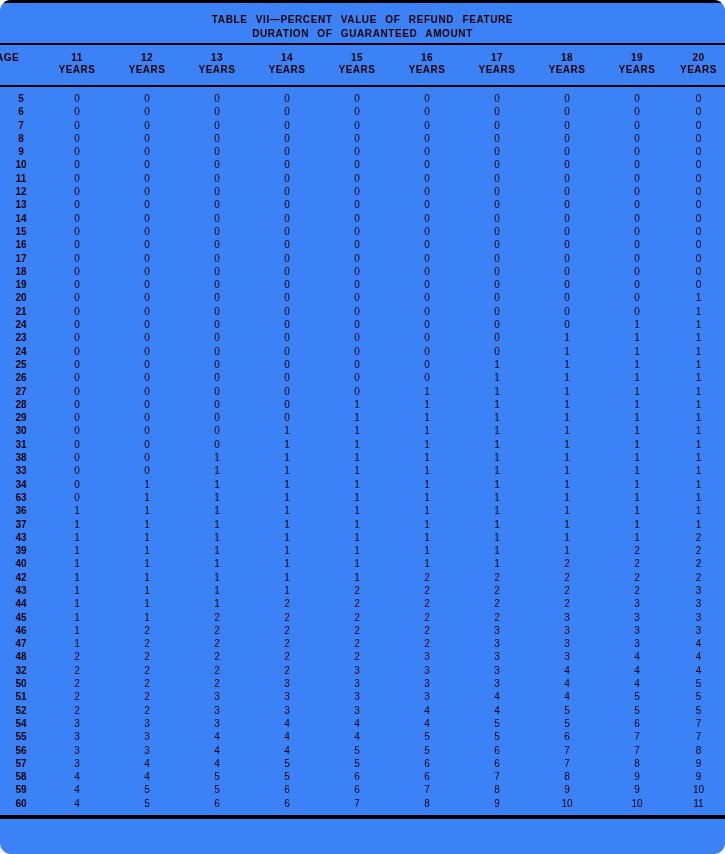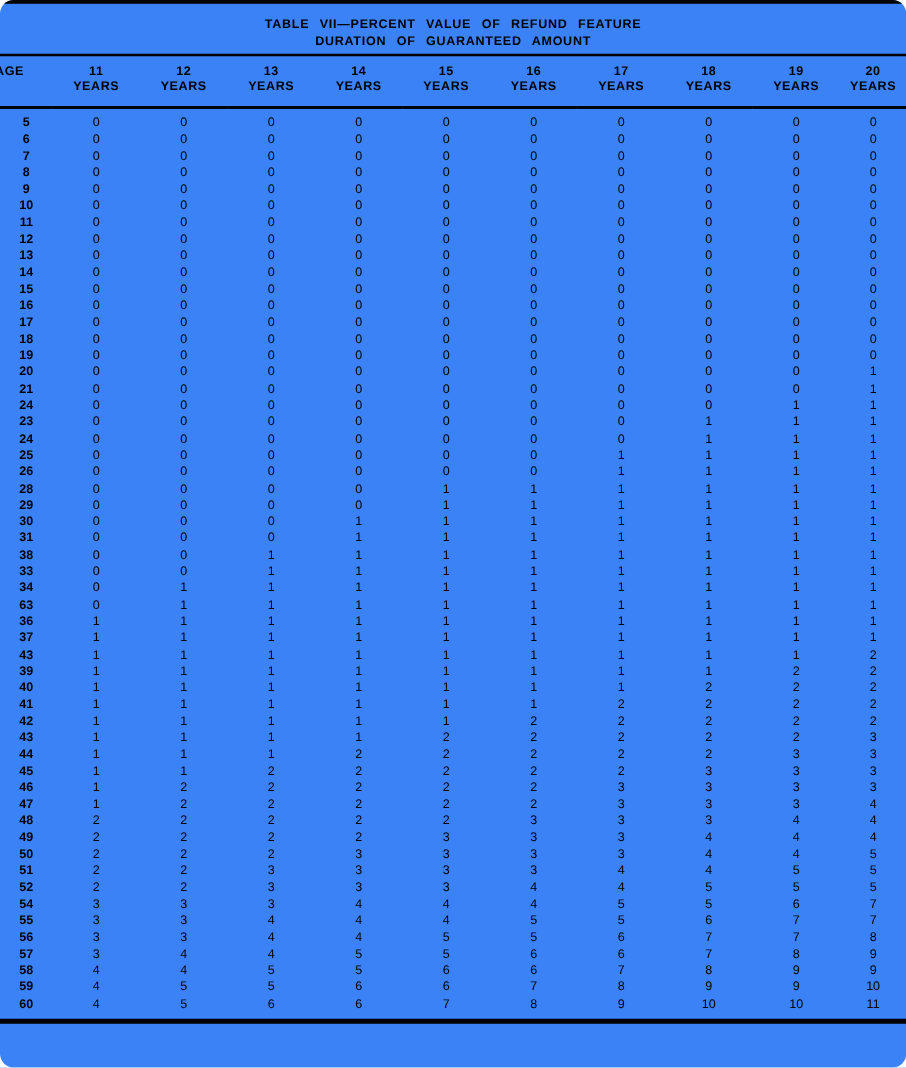--- a/index.html
+++ b/index.html
@@ -431,20 +431,33 @@
           <td>0</td>
           <td>0</td>
           <td>0</td>
           <td>0</td>
           <td>1</td>
           <td>1</td>
           <td>1</td>
           <td>1</td>
         </tr>
         <tr>
+          <td class="age-col">27</td>
+          <td>0</td>
+          <td>0</td>
+          <td>0</td>
+          <td>0</td>
+          <td>0</td>
+          <td>1</td>
+          <td>1</td>
+          <td>1</td>
+          <td>1</td>
+          <td>1</td>
+        </tr>
+        <tr>
           <td class="age-col">28</td>
           <td>0</td>
           <td>0</td>
           <td>0</td>
           <td>0</td>
           <td>1</td>
           <td>1</td>
           <td>1</td>
           <td>1</td>
           <td>1</td>
@@ -600,33 +613,20 @@
           <td>1</td>
           <td>1</td>
           <td>1</td>
           <td>1</td>
           <td>1</td>
           <td>2</td>
           <td>2</td>
           <td>2</td>
         </tr>
         <tr>
-          <td class="age-col">41</td>
-          <td>1</td>
-          <td>1</td>
-          <td>1</td>
-          <td>1</td>
-          <td>1</td>
-          <td>1</td>
-          <td>2</td>
-          <td>2</td>
-          <td>2</td>
-          <td>2</td>
-        </tr>
-        <tr>
           <td class="age-col">42</td>
           <td>1</td>
           <td>1</td>
           <td>1</td>
           <td>1</td>
           <td>1</td>
           <td>2</td>
           <td>2</td>
           <td>2</td>
           <td>2</td>
@@ -704,21 +704,21 @@
           <td>2</td>
           <td>2</td>
           <td>2</td>
           <td>3</td>
           <td>3</td>
           <td>3</td>
           <td>4</td>
           <td>4</td>
         </tr>
         <tr>
-          <td class="age-col">49</td>
+          <td class="age-col">32</td>
           <td>2</td>
           <td>2</td>
           <td>2</td>
           <td>2</td>
           <td>3</td>
           <td>3</td>
           <td>3</td>
           <td>4</td>
           <td>4</td>
           <td>4</td>

